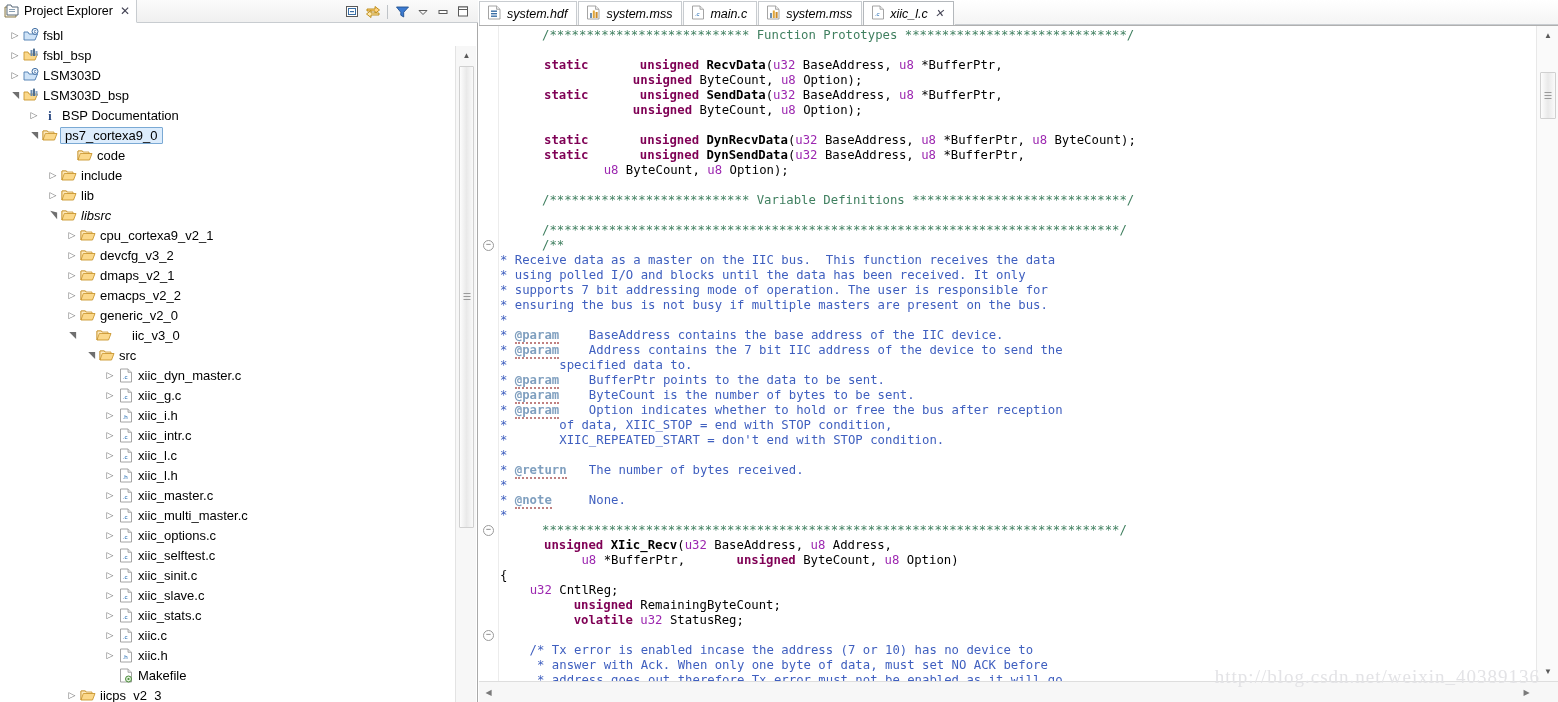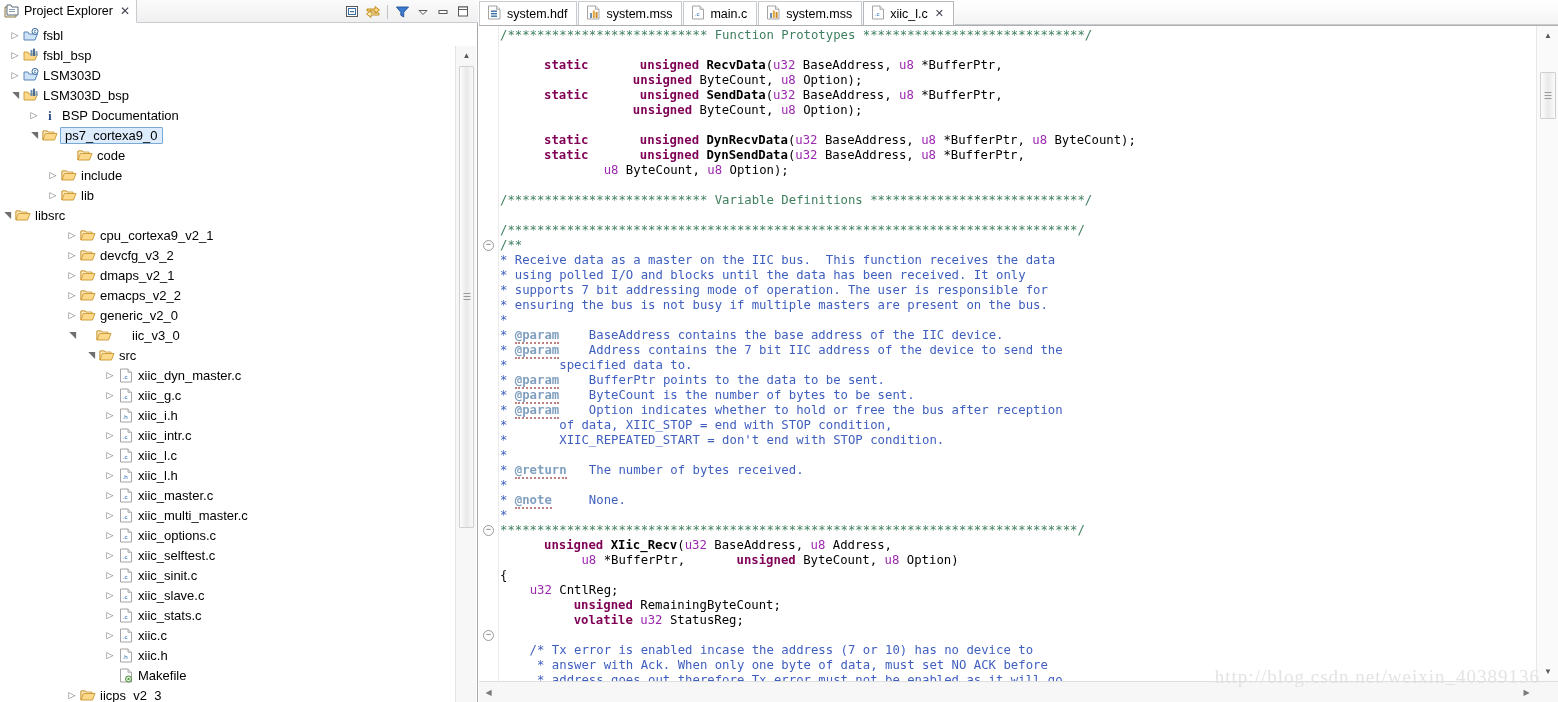--- a/index.html
+++ b/index.html
@@ -97,20 +97,21 @@
 
   
   #editor-area {
     position: absolute; left: 479px; top: 0; width: 1079px; height: 702px;
     background: #fff;
   }
   #editor-tabs {
     position: absolute; left: 0; top: 0; width: 1079px; height: 25px;
     display: flex; align-items: flex-end;
     background: linear-gradient(#ffffff,#f4f4f4);
+    font-style: italic;
   }
   .etab {
     display: flex; align-items: center; gap: 5px;
     height: 24px; padding: 0 9px 0 7px;
     background: #ffffff;
     border: 1px solid #c8ccd0; border-bottom: none;
     margin-right: 1px;
     font-size: 12.5px; white-space: nowrap;
   }
   .etab.active { background: #ffffff; border-color: #b4b8bc; }
@@ -131,21 +132,21 @@
     overflow: hidden;
     font-family: "DejaVu Sans Mono", monospace;
     font-size: 12.3px; line-height: 15px;
     padding-top: 2px;
     white-space: pre;
   }
   .cl { height: 15px; white-space: pre; }
   .kw   { color: #7f0055; font-weight: bold; margin-left: 44px; }
   .typ  { color: #9c27b0; }
   .fn   { color: #000000; font-weight: bold; }
-  .cmt  { color: #3f7f5f; }
+  .cmt  { color: #3f7f5f; margin-left: 42px; }
   .doc  { color: #3f5fbf; text-align: center; }
   .tag  { color: #7f9fbf; font-weight: bold; }
   .spell { border-bottom: 2px dotted #c08080; }
 
   .fold {
     position: absolute; left: 4px; width: 11px; height: 11px;
     border: 1px solid #9a9a9a; border-radius: 50%;
     background: #fff; color: #555;
     font-size: 9px; line-height: 9px; text-align: center;
   }
@@ -323,21 +324,21 @@
           <div class="tree-row" style="padding-left: 46px;">
             <span class="twisty">▷</span>
             <span class="ticon">
               <svg width="16" height="14" viewBox="0 0 16 14">
                 <path d="M1 3 L1 12 L12.5 12 L15 5.5 L6.5 5.5 L5.5 3 Z" fill="#fbd88a" stroke="#c9962e" stroke-width="0.9"></path>
                 <path d="M1 3 L1 12 L3.3 5.5 L12 5.5 L12 4 L6 4 L5.2 3 Z" fill="#fde9bd" stroke="#c9962e" stroke-width="0.8"></path>
               </svg>
             </span>
             <span class="tlabel">lib</span>
           </div>
-          <div class="tree-row" style="">
+          <div class="tree-row" style="padding-left: 46px; font-style: italic;">
             <span class="twisty" style="transform: rotate(-90deg);">◢</span>
             <span class="ticon">
               <svg width="16" height="14" viewBox="0 0 16 14">
                 <path d="M1 3 L1 12 L12.5 12 L15 5.5 L6.5 5.5 L5.5 3 Z" fill="#fbd88a" stroke="#c9962e" stroke-width="0.9"></path>
                 <path d="M1 3 L1 12 L3.3 5.5 L12 5.5 L12 4 L6 4 L5.2 3 Z" fill="#fde9bd" stroke="#c9962e" stroke-width="0.8"></path>
               </svg>
             </span>
             <span class="tlabel">libsrc</span>
           </div>
           <div class="tree-row" style="padding-left: 65px;">

